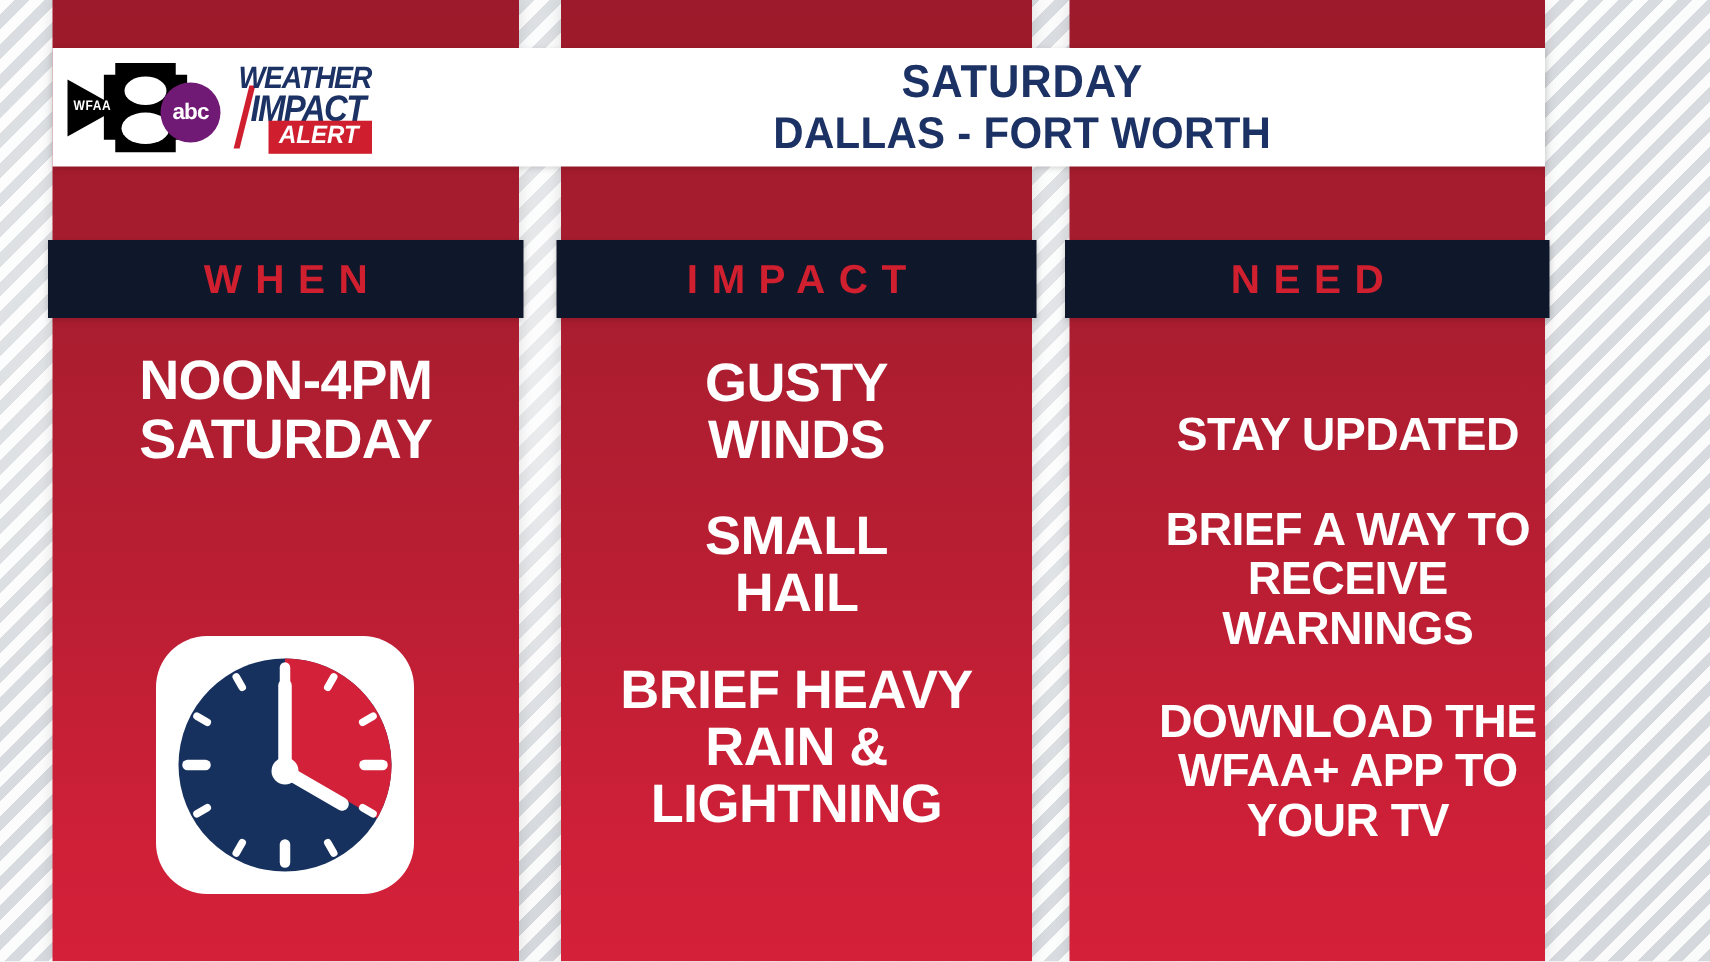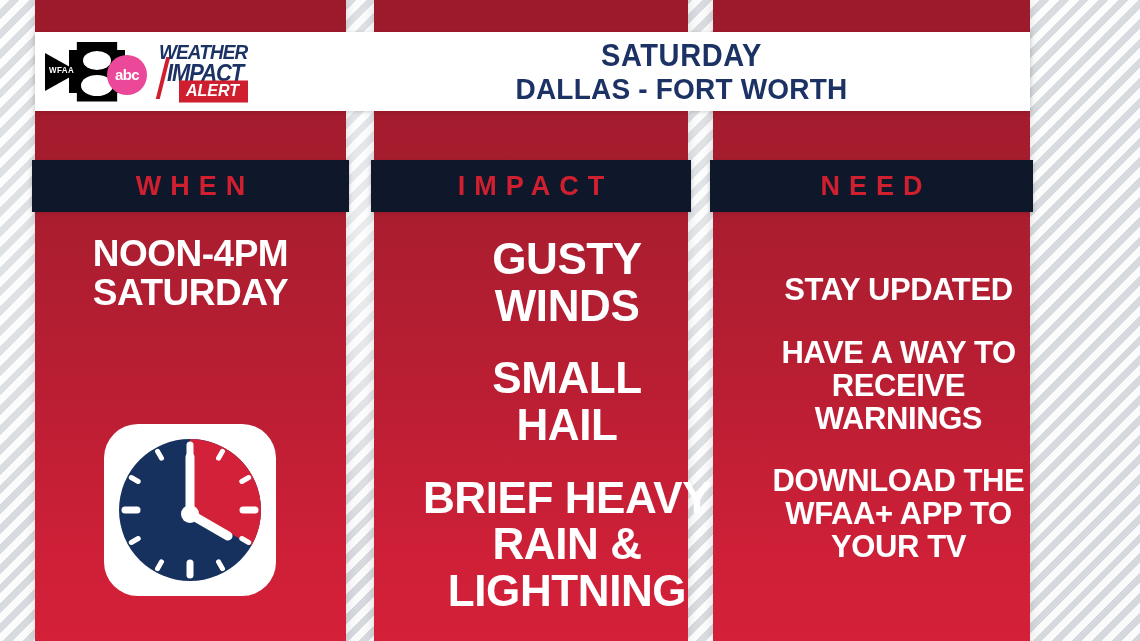--- a/index.html
+++ b/index.html
@@ -105,21 +105,21 @@
     position: absolute;
     background: #ffffff;
     border-radius: 50%;
   }
   #wfaa-mark .hole-top { left: 38px; top: 9px; width: 28px; height: 19px; }
   #wfaa-mark .hole-bot { left: 36px; top: 33px; width: 32px; height: 21px; }
   #wfaa-mark .abc-circle {
     position: absolute;
     left: 62px; top: 13px;
     width: 40px; height: 40px;
-    background: #ec4899;
+    background: #701a75;
     border-radius: 50%;
     color: #ffffff;
     font-size: 15px;
     font-weight: bold;
     letter-spacing: -0.6px;
     display: flex;
     align-items: center;
     justify-content: center;
   }
   
@@ -223,23 +223,22 @@
   .stanza { margin-bottom: 26px; text-align: center; }
   .stanza:last-child { margin-bottom: 0; }
 
   #body-when {
     left: 35px; width: 311px; top: 234px;
     font-size: 37px;
     letter-spacing: -0.5px;
   }
   #body-impact {
     left: 374px; width: 314px; top: 236px;
-    font-size: 44px;
+    font-size: 36px;
     letter-spacing: -0.4px;
-    padding-left: 36px;
   }
   #body-need {
     left: 713px; width: 371px; top: 236px;
     font-size: 31px;
     letter-spacing: -0.4px;
     margin-top: 38px;
   }
   #body-need .stanza { margin-bottom: 30px; }
 
   
@@ -323,21 +322,21 @@
       <div>RAIN &amp;</div>
       <div>LIGHTNING</div>
     </div>
   </div>
 
   <div class="col-body" id="body-need">
     <div class="stanza">
       <div>STAY UPDATED</div>
     </div>
     <div class="stanza">
-      <div>HAVE A WAY TO</div>
+      <div>BRIEF A WAY TO</div>
       <div>RECEIVE</div>
       <div>WARNINGS</div>
     </div>
     <div class="stanza">
       <div>DOWNLOAD THE</div>
       <div>WFAA+ APP TO</div>
       <div>YOUR TV</div>
     </div>
   </div>
 

